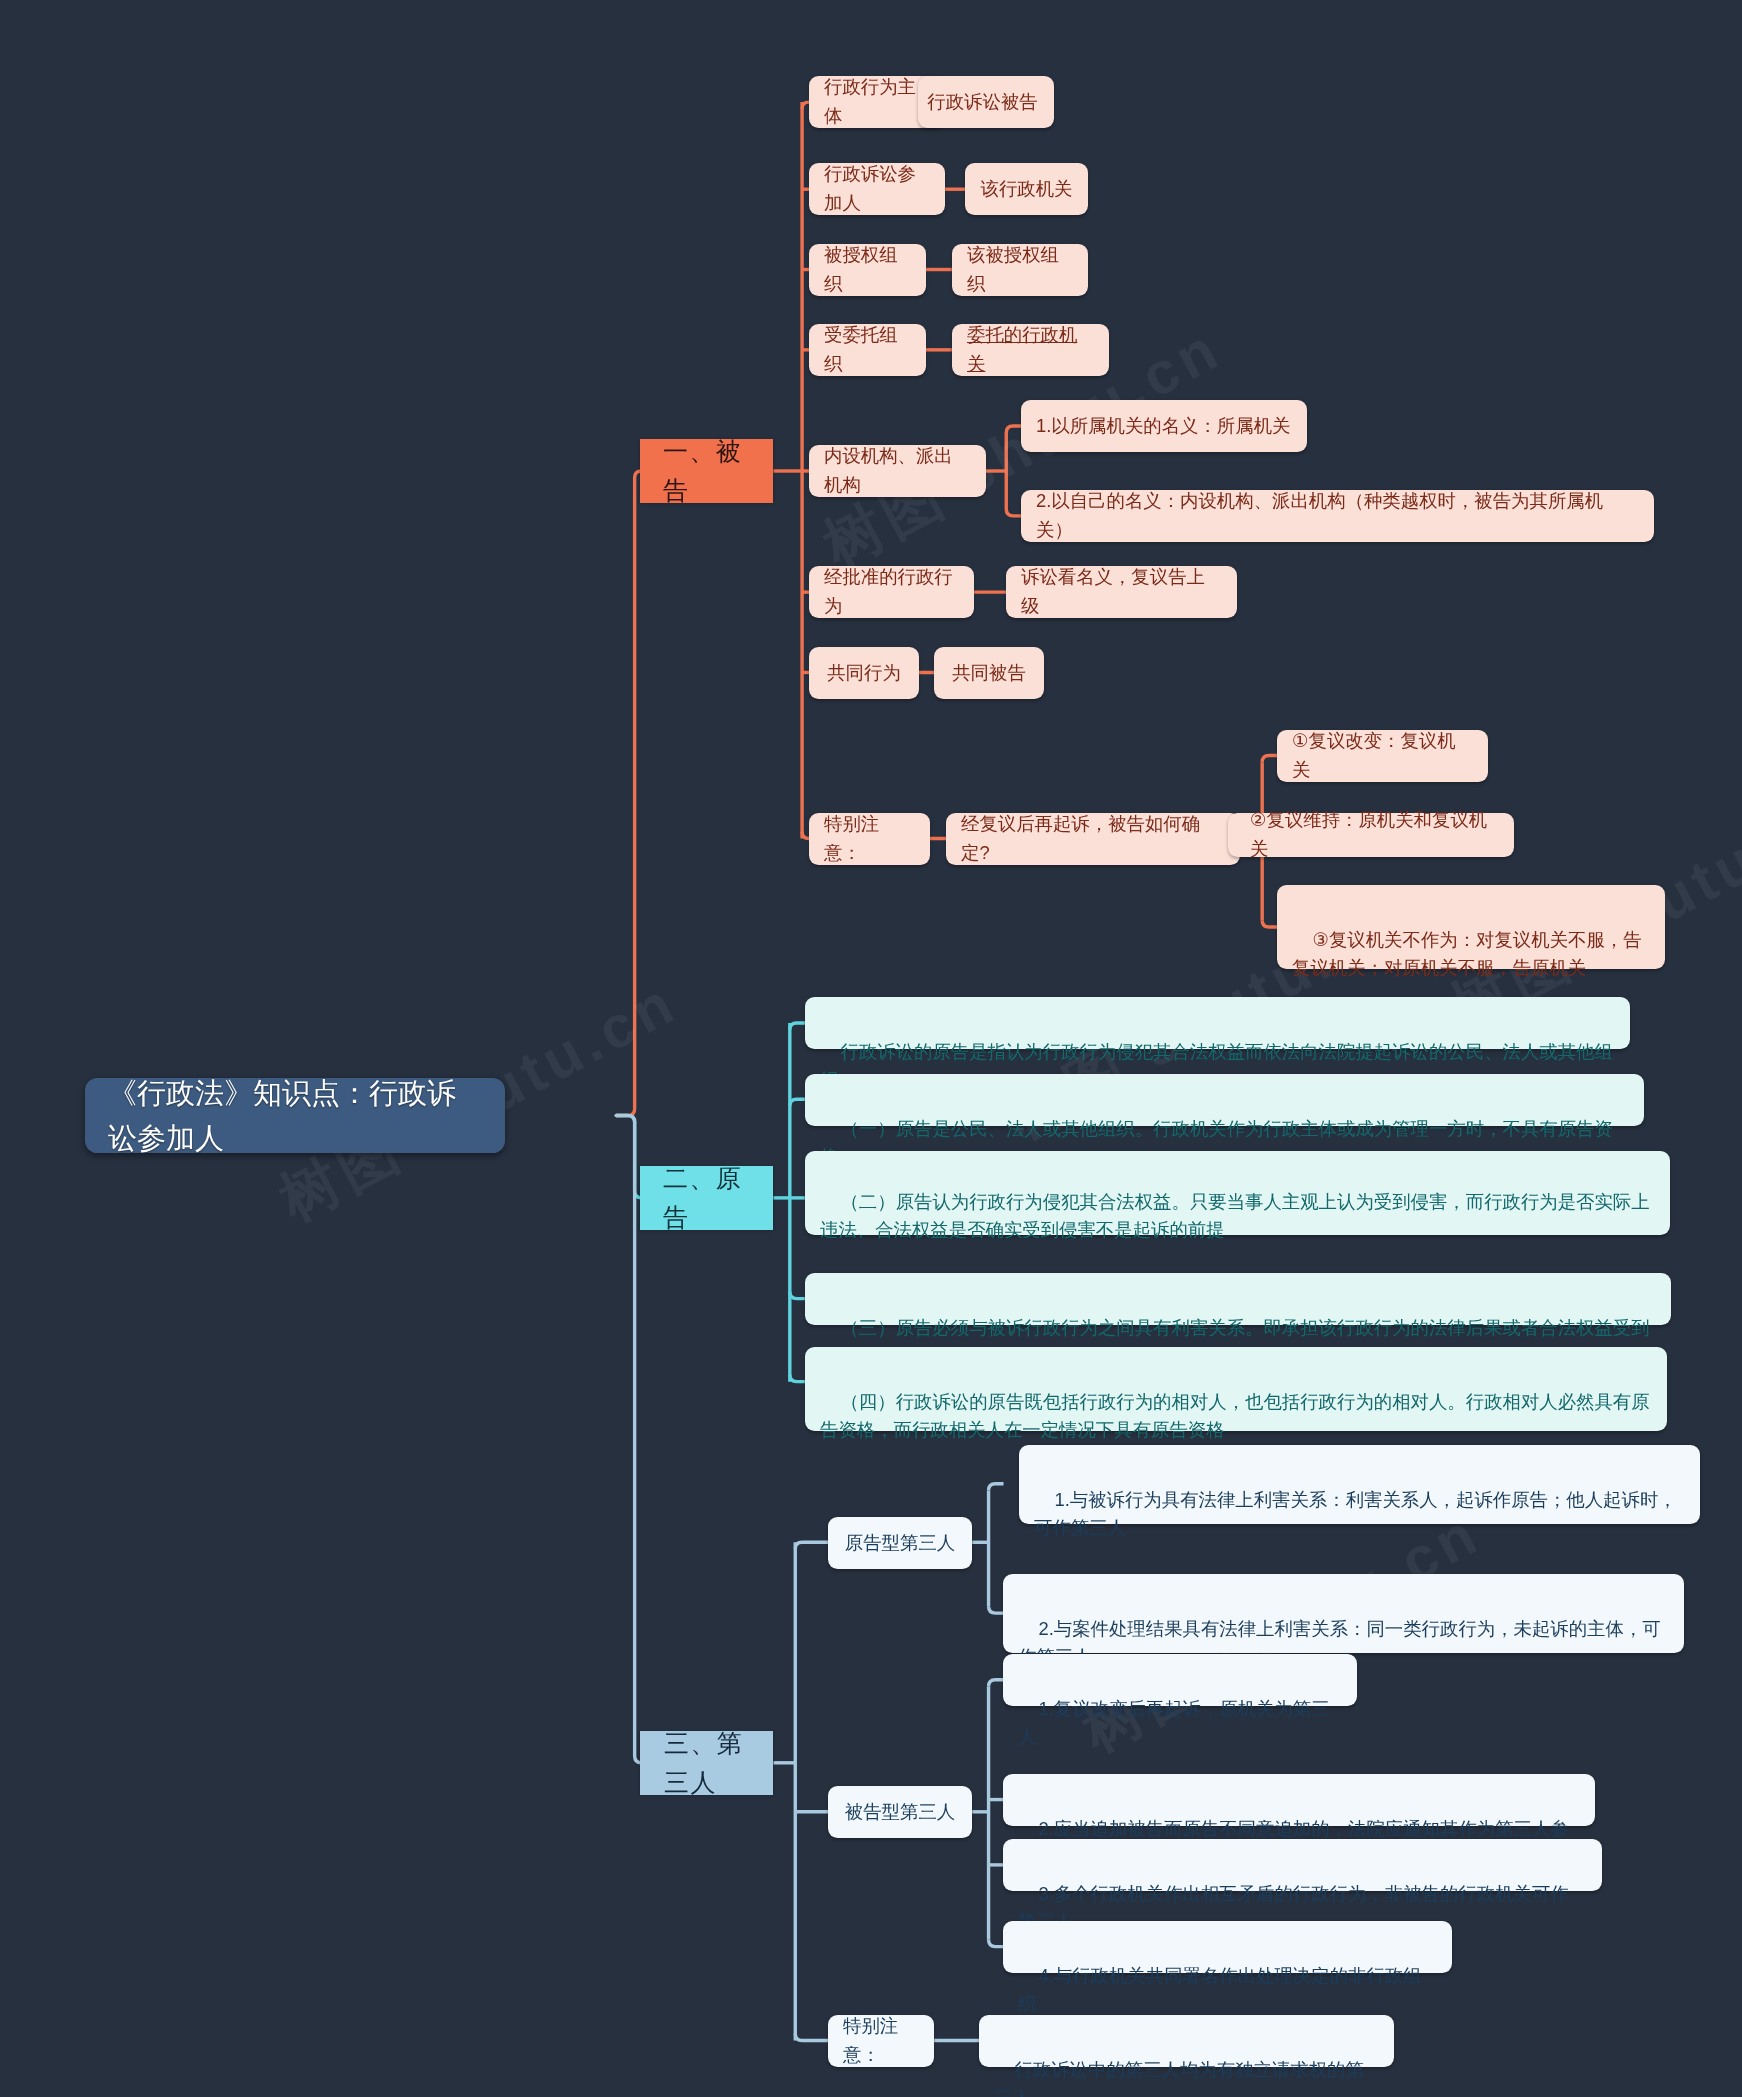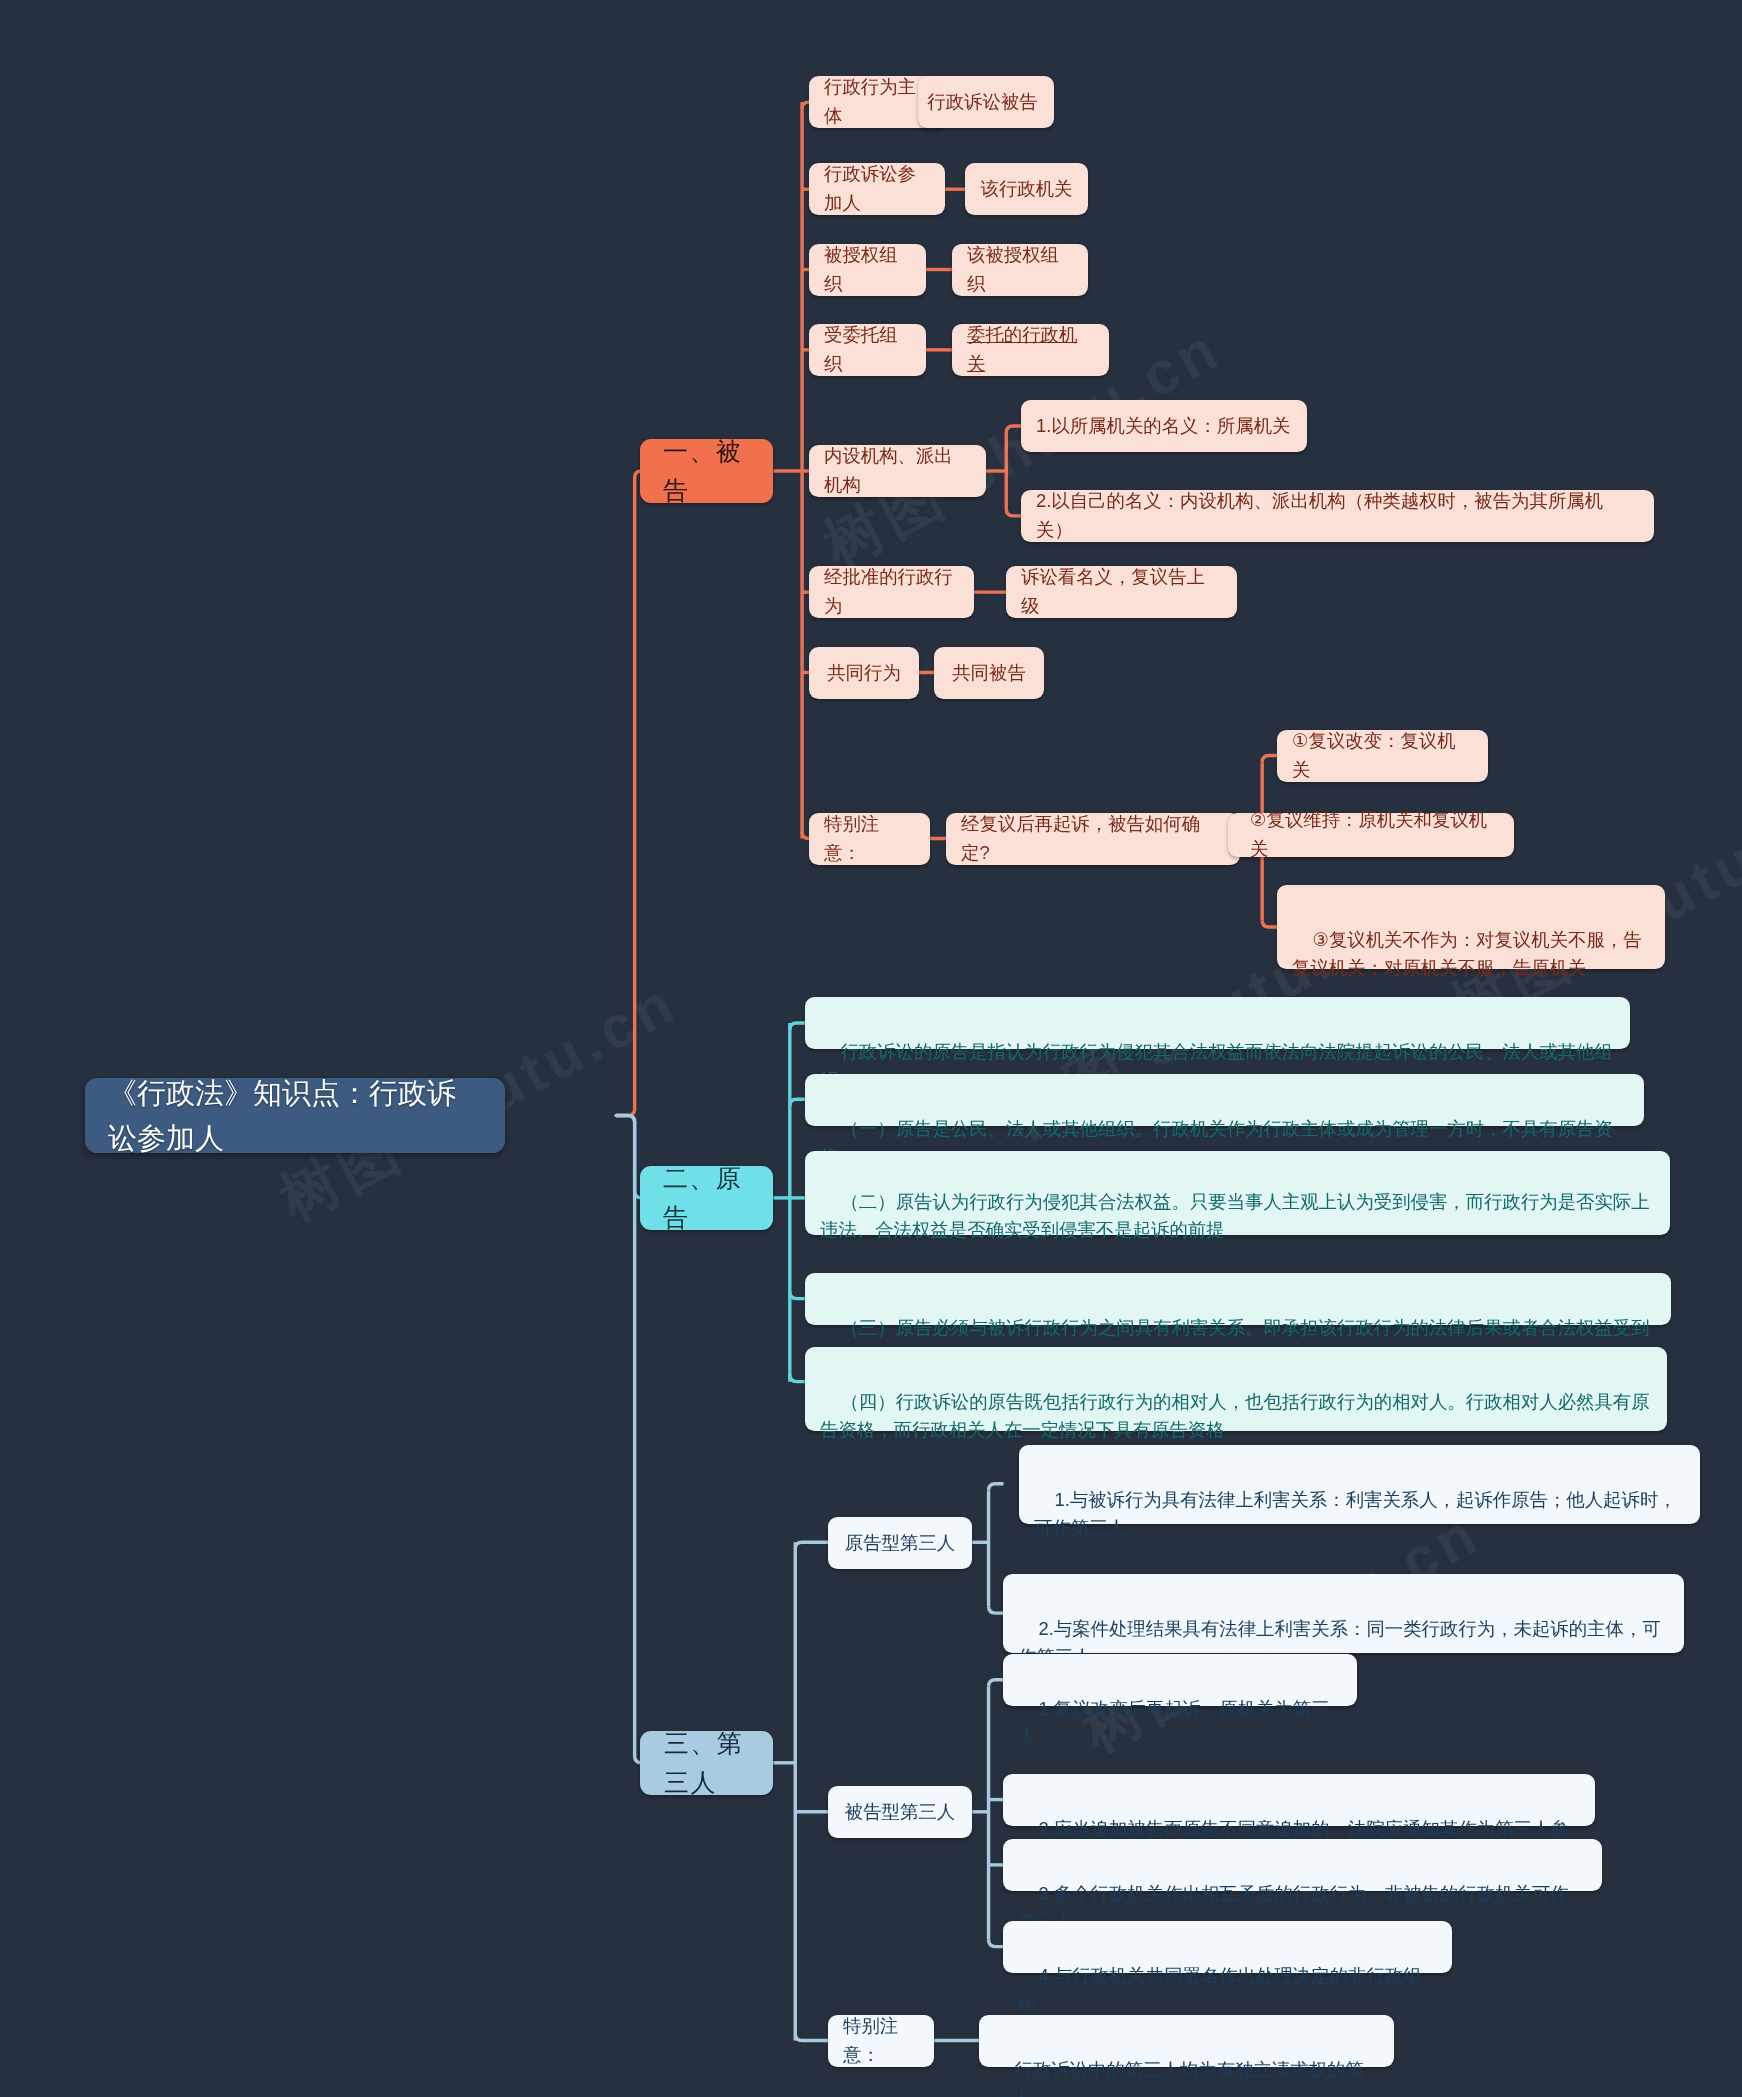--- a/index.html
+++ b/index.html
@@ -58,21 +58,21 @@
     font-size: 29px;
     border-radius: 12.3px;
     padding: 17.7px 23px;
     text-shadow: 0 1.4px 2px rgba(0,0,0,0.45);
     box-shadow: 0 2.7px 6.8px rgba(0,0,0,0.40);
   }
 
   
   .node.branch {
     font-size: 25px;
-    border-radius: 11px;
+    border-radius: 0;
     padding: 13.6px 23px;
     letter-spacing: 1.4px;
   }
   .node.branch.b1 { background: #F2714D; color: #2B1510; }
   .node.branch.b2 { background: #6FE0E8; color: #12323A; }
   .node.branch.b3 { background: #A8CBE2; color: #16293C; padding-left: 24px; }
 
   
   .node.p { background: #FBE0D8; color: #7C2A18; font-size: 18.4px; }
   

